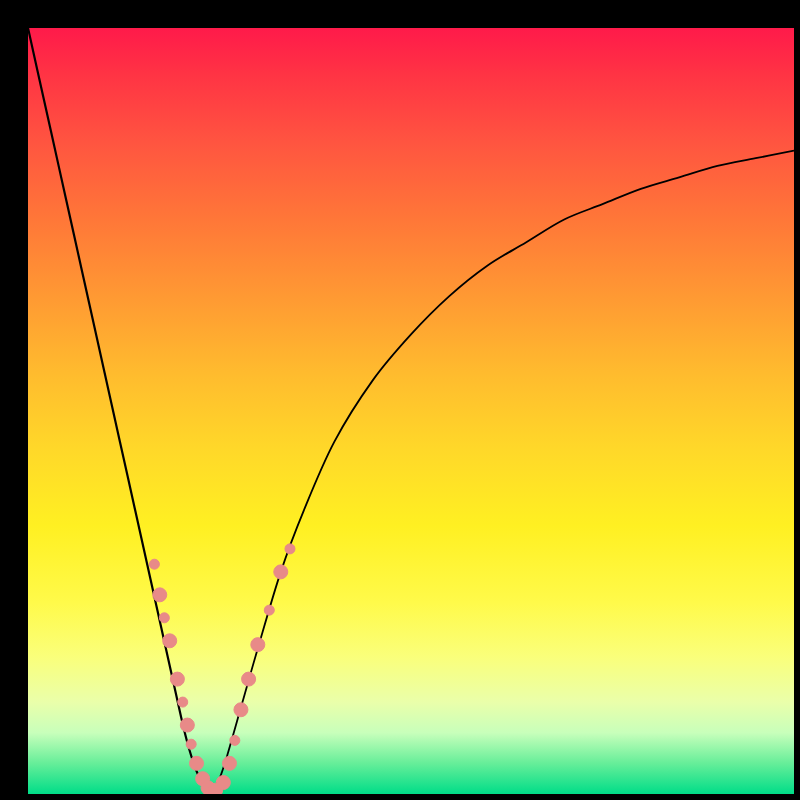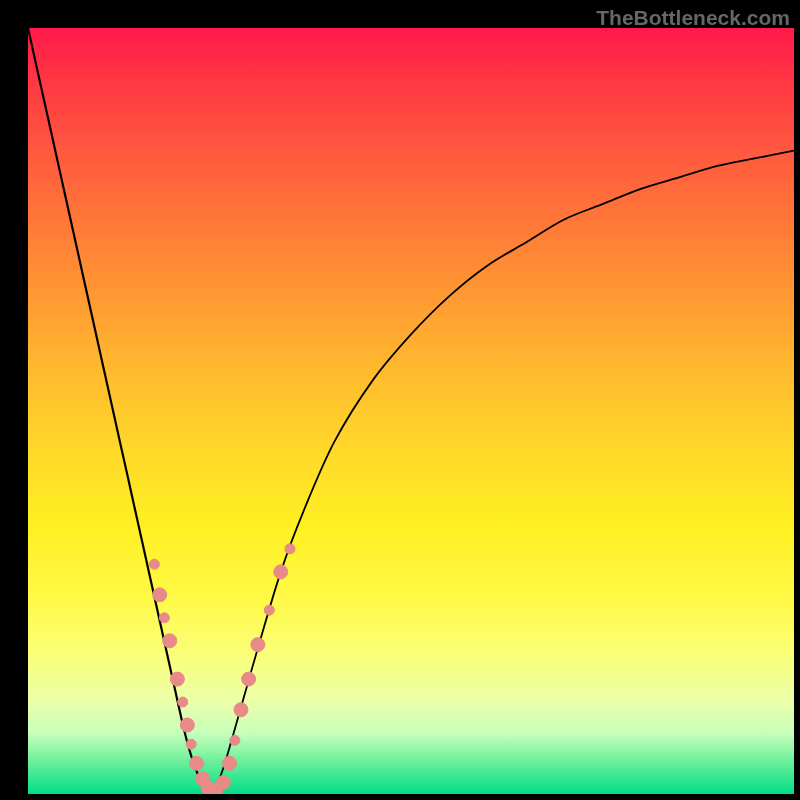--- a/index.html
+++ b/index.html
@@ -64,21 +64,20 @@
     }
     .marker-dot {
       fill: #e88a88;
       stroke: #e88a88;
     }
   </style>
 </head>
 <body>
 
 <div class="container">
-  <div class="watermark">TheBottleneck.com</div>
   <div class="plot-area">
     <svg class="curves" viewBox="0 0 766 766" preserveAspectRatio="none">
       <path id="left-curve" class="curve-path" stroke-width="2.2" d="M0.00,0.00 C2.55,11.49 10.21,45.96 15.32,68.94 C20.43,91.92 25.53,114.90 30.64,137.88 C35.75,160.86 40.85,183.84 45.96,206.82 C51.07,229.80 56.17,252.78 61.28,275.76 C66.39,298.74 71.49,321.72 76.60,344.70 C81.71,367.68 86.81,390.66 91.92,413.64 C97.03,436.62 102.13,459.60 107.24,482.58 C112.35,505.56 117.45,528.54 122.56,551.52 C127.67,574.50 132.77,597.48 137.88,620.46 C142.99,643.44 149.37,672.80 153.20,689.40 C157.03,706.00 158.31,711.10 160.86,720.04 C163.41,728.98 165.97,736.64 168.52,743.02 C171.07,749.40 173.63,754.51 176.18,758.34 C178.73,762.17 182.56,764.72 183.84,766.00"></path>
       <path id="right-curve" class="curve-path" stroke-width="1.8" d="M183.84,766.00 C185.12,763.45 188.95,757.06 191.50,750.68 C194.05,744.30 195.33,740.47 199.16,727.70 C202.99,714.93 209.37,691.95 214.48,674.08 C219.59,656.21 223.42,642.16 229.80,620.46 C236.18,598.76 245.12,566.84 252.78,543.86 C260.44,520.88 266.82,504.28 275.76,482.58 C284.70,460.88 294.91,435.34 306.40,413.64 C317.89,391.94 331.93,370.23 344.70,352.36 C357.47,334.49 370.23,320.44 383.00,306.40 C395.77,292.36 408.53,279.59 421.30,268.10 C434.07,256.61 446.83,246.40 459.60,237.46 C472.37,228.52 485.13,222.14 497.90,214.48 C510.67,206.82 523.43,197.88 536.20,191.50 C548.97,185.12 561.73,181.29 574.50,176.18 C587.27,171.07 600.03,165.33 612.80,160.86 C625.57,156.39 638.33,153.20 651.10,149.37 C663.87,145.54 676.63,141.07 689.40,137.88 C702.17,134.69 714.93,132.77 727.70,130.22 C740.47,127.67 759.62,123.84 766.00,122.56"></path>
       <g id="markers-group">
           <circle cx="126.39" cy="536.20" r="5" class="marker-dot"></circle>
           <circle cx="131.75" cy="566.84" r="7" class="marker-dot"></circle>
           <circle cx="136.35" cy="589.82" r="5" class="marker-dot"></circle>
           <circle cx="141.71" cy="612.80" r="7" class="marker-dot"></circle>
           <circle cx="149.37" cy="651.10" r="7" class="marker-dot"></circle>

